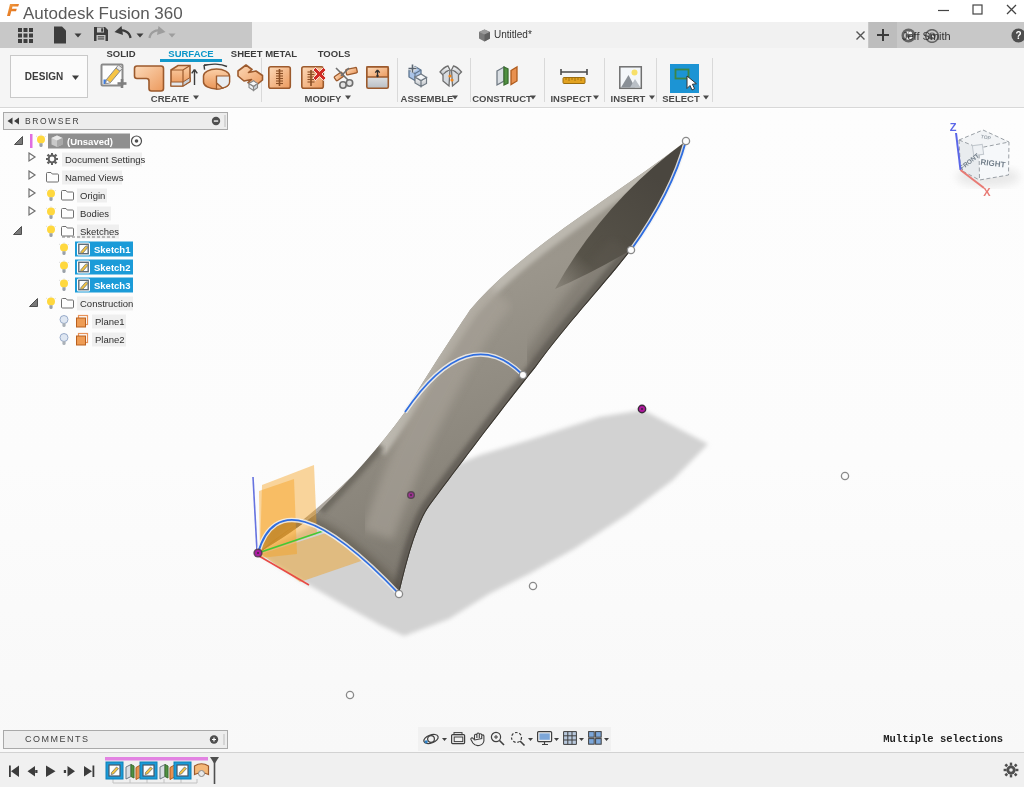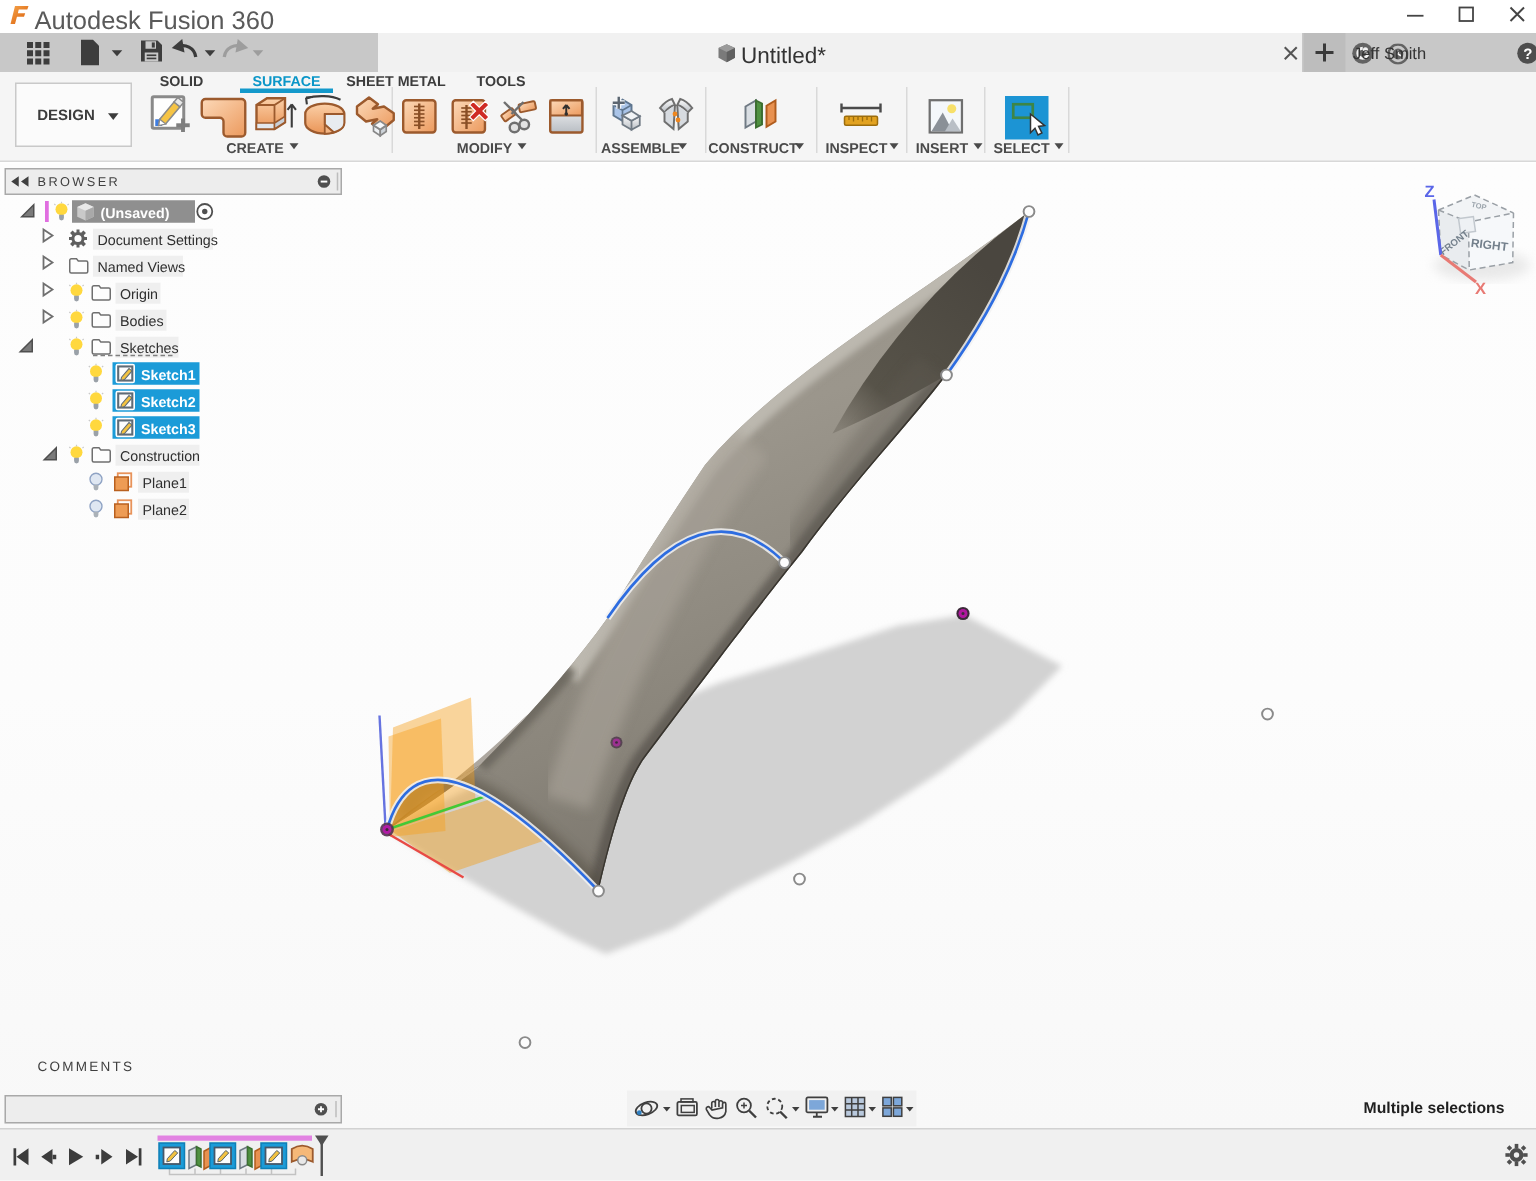--- a/index.html
+++ b/index.html
@@ -69,21 +69,21 @@
       <path d="M168.5 11.5 h7 l-3.5 4 z"></path>
     </g>
   </g>
 </svg>
 
 <svg class="abs" style="left:478px;top:29px" width="13" height="13" viewBox="0 0 13 13">
   <path d="M6.5 0.5 L12 3 L12 9.5 L6.5 12.5 L1 9.5 L1 3 Z" fill="#7a7a7a"></path>
   <path d="M6.5 0.5 L12 3 L6.5 5.6 L1 3 Z" fill="#9a9a9a"></path>
   <path d="M6.5 5.6 L12 3 L12 9.5 L6.5 12.5 Z" fill="#606060"></path>
 </svg>
-<div class="abs" style="left:494px;top:29px;font-size:15px;color:#333;">Untitled*</div>
+<div class="abs" style="left:494px;top:29px;font-size:10px;color:#333;">Untitled*</div>
 <svg class="abs" style="left:855px;top:30px" width="11" height="11" viewBox="0 0 11 11">
   <path d="M1.5 1.5 L9.5 9.5 M9.5 1.5 L1.5 9.5" stroke="#555" stroke-width="1.4"></path>
 </svg>
 
 <div class="abs" style="left:869px;top:22px;width:28px;height:26px;background:#bdbdbd;"></div>
 <svg class="abs" style="left:876px;top:28px" width="14" height="14" viewBox="0 0 14 14">
   <path d="M7 1 V13 M1 7 H13" stroke="#3a3a3a" stroke-width="2"></path>
 </svg>
 <svg class="abs" style="left:901px;top:28px" width="15" height="15" viewBox="0 0 15 15">
   <circle cx="7.5" cy="7.5" r="7" fill="#636363"></circle>
@@ -528,28 +528,28 @@
 <use href="#pchip" x="76" y="315"></use>
 <rect x="92" y="314.5" width="34" height="14" fill="#efefef"></rect>
 <text x="95" y="325" font-size="9.5" fill="#2f2f2f">Plane1</text>
 <use href="#bulbdim" x="59" y="333"></use>
 <use href="#pchip" x="76" y="333"></use>
 <rect x="92" y="332.5" width="34" height="14" fill="#efefef"></rect>
 <text x="95" y="343" font-size="9.5" fill="#2f2f2f">Plane2</text>
 </svg>
 
 <div class="abs" style="left:3px;top:730px;width:223px;height:17px;background:#ededed;border:1px solid #a9a9a9;"></div>
-<div class="abs" style="left:25px;top:706px;font-size:9px;letter-spacing:1.5px;color:#3f3f3f;">COMMENTS</div>
+<div class="abs" style="left:25px;top:734px;font-size:9px;letter-spacing:1.5px;color:#3f3f3f;">COMMENTS</div>
 <svg class="abs" style="left:209px;top:734px" width="18" height="11" viewBox="0 0 18 11">
     <circle cx="5" cy="5.5" r="4.2" fill="#4f4f4f"></circle>
     <path d="M3 5.5 h4 M5 3.5 v4" stroke="#fff" stroke-width="1.2"></path>
     <path d="M15 0 v11" stroke="#bdbdbd"></path>
   </svg>
 
-<div class="abs" style="left:853px;top:733px;width:150px;text-align:right;font-size:10.5px;font-weight:bold;color:#1f1f1f;">Multiple selections</div>
+<div class="abs" style="left:853px;top:733px;width:150px;text-align:right;font-size:10.5px;font-weight:bold;color:#1f1f1f;font-family:Liberation Mono, monospace;">Multiple selections</div>
 
 <div class="abs" style="left:418px;top:727px;width:193px;height:24px;background:#f1f1f1;"></div>
 <svg class="abs" style="left:418px;top:727px" width="193" height="24" viewBox="0 0 193 24" fill="none" stroke="#3f3f3f">
  <g transform="translate(5,4)">
   <ellipse cx="8" cy="8" rx="7.5" ry="4" stroke-width="1.2" transform="rotate(-20 8 8)"></ellipse>
   <circle cx="8" cy="8" r="3.4" stroke-width="1.2"></circle>
   <circle cx="3.2" cy="10.8" r="1.6" fill="#2e7fc2" stroke="none"></circle>
  </g>
  <path d="M24 11 h5 l-2.5 3 z" fill="#3f3f3f" stroke="none"></path>
  <g transform="translate(33,5)">

